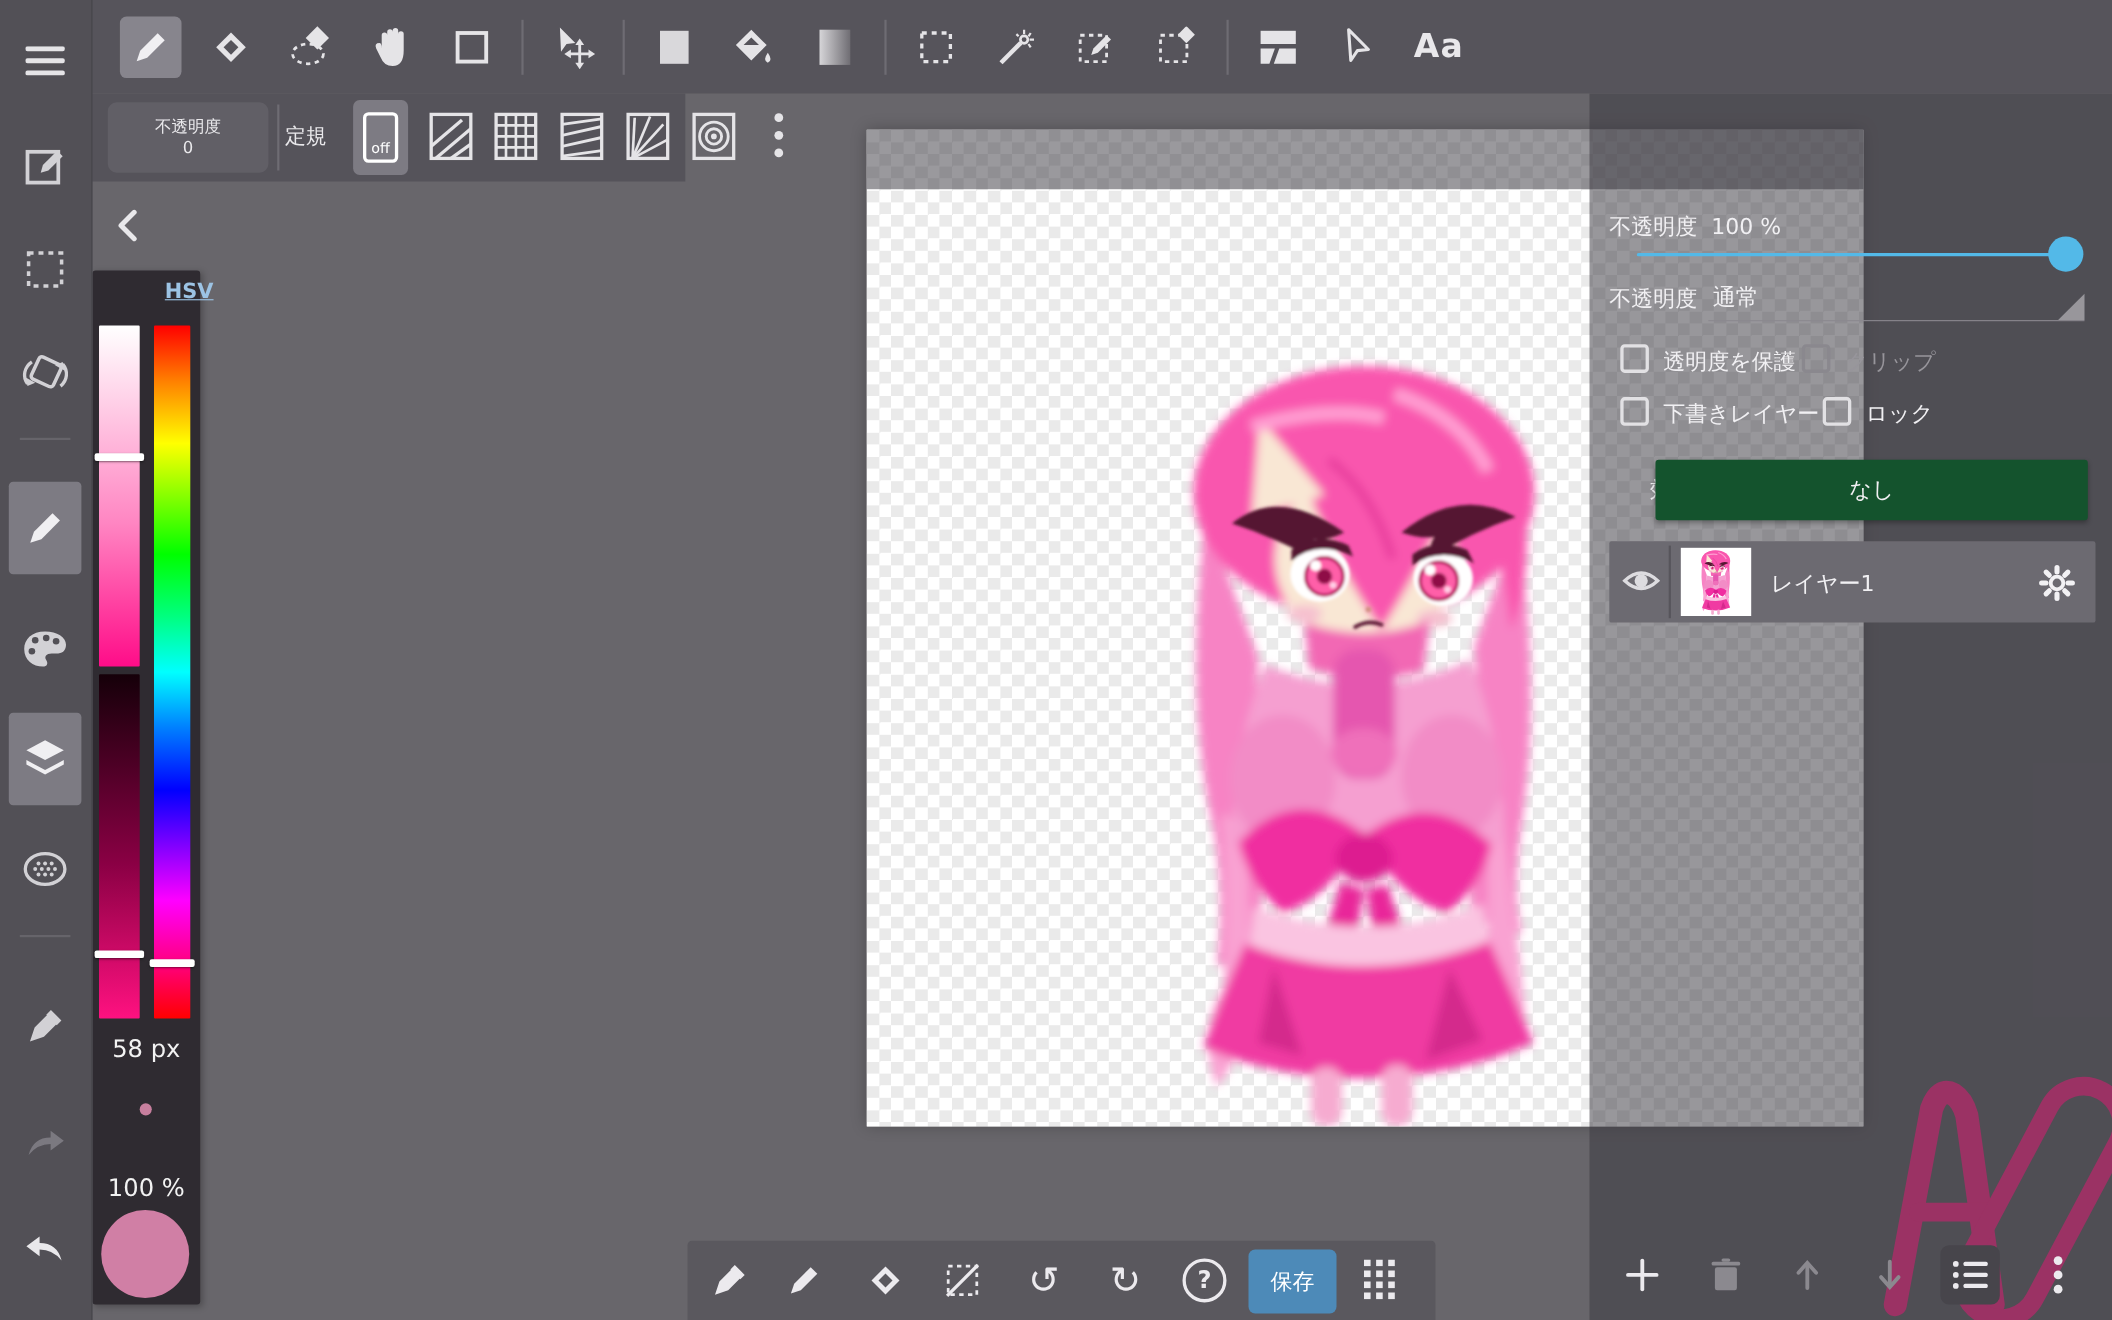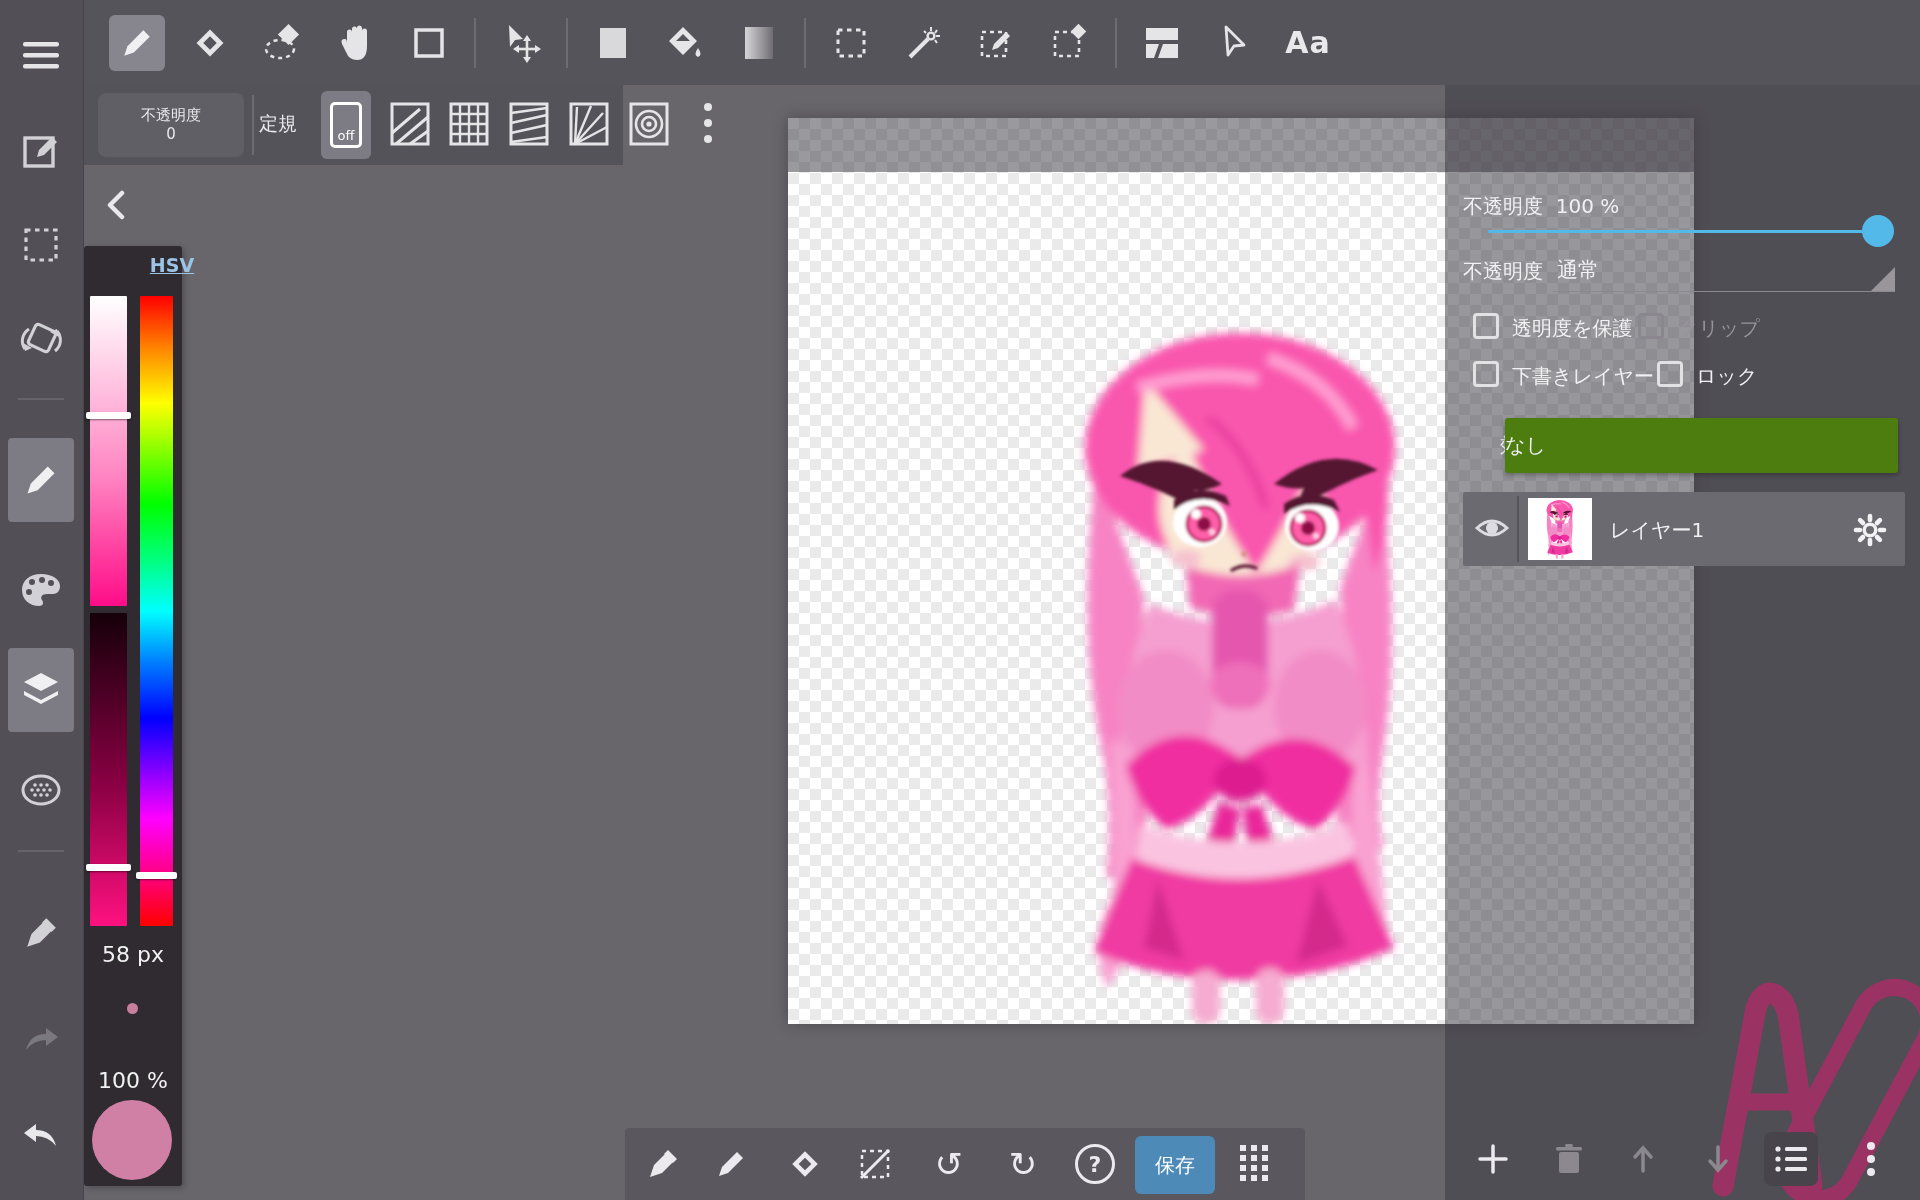--- a/index.html
+++ b/index.html
@@ -43,22 +43,22 @@
   
   #rpanel{left:1445px;top:85px;width:475px;height:1115px;background:rgba(58,56,64,.52);z-index:3;}
   .ptxt{color:#f1f0f3;font-size:20px;z-index:4;}
   .track{left:1488px;top:230px;width:390px;height:3px;background:#53b9e8;z-index:4;border-radius:2px;}
   .thumbdot{left:1862px;top:215px;width:32px;height:32px;border-radius:50%;background:#53b9e8;z-index:5;}
   .blendline{left:1553px;top:291px;width:342px;height:1px;background:#8b898f;z-index:4;}
   .blendtri{left:1871px;top:267px;width:0;height:0;border-left:24px solid transparent;border-bottom:24px solid #98969b;z-index:4;}
   .cb{position:absolute;width:26px;height:26px;border:3px solid #e2e1e4;border-radius:4px;z-index:4;box-sizing:border-box;}
   .cb.dis{border-color:#8a888e;}
   .dis-t{color:#97959b !important;}
-  .fxbtn{left:1505px;top:418px;width:393px;height:55px;background:#4d7c0f;border-radius:3px;z-index:4;
-         display:flex;align-items:center;color:#f1f0f3;font-size:20px;box-shadow:0 2px 5px rgba(0,0,0,.3);}
+  .fxbtn{left:1505px;top:418px;width:393px;height:55px;background:#14532d;border-radius:3px;z-index:4;
+         display:flex;align-items:center;justify-content:center;color:#f1f0f3;font-size:20px;box-shadow:0 2px 5px rgba(0,0,0,.3);}
   .lrow{left:1463px;top:492px;width:442px;height:74px;background:#6c6a71;z-index:4;border-radius:2px;}
   .lthumb{left:1528px;top:498px;width:64px;height:62px;background:#fff;z-index:5;}
   .ldiv{left:1517px;top:496px;width:2px;height:66px;background:#57555b;z-index:5;}
   .footbtn{position:absolute;top:1132px;width:54px;height:54px;border-radius:8px;display:flex;align-items:center;justify-content:center;z-index:6;}
   
   #botbar{left:625px;top:1128px;width:680px;height:72px;background:#5a585e;z-index:20;border-radius:4px 4px 0 0;}
   .bb-item{position:absolute;top:8px;width:56px;height:56px;display:flex;align-items:center;justify-content:center;}
   .savebtn{left:510px;top:8px;width:80px;height:58px;background:#4d8ab8;border-radius:6px;position:absolute;
            display:flex;align-items:center;justify-content:center;color:#fff;font-size:20px;}
   .uglyph{color:#eceaee;font-size:34px;line-height:1;}

